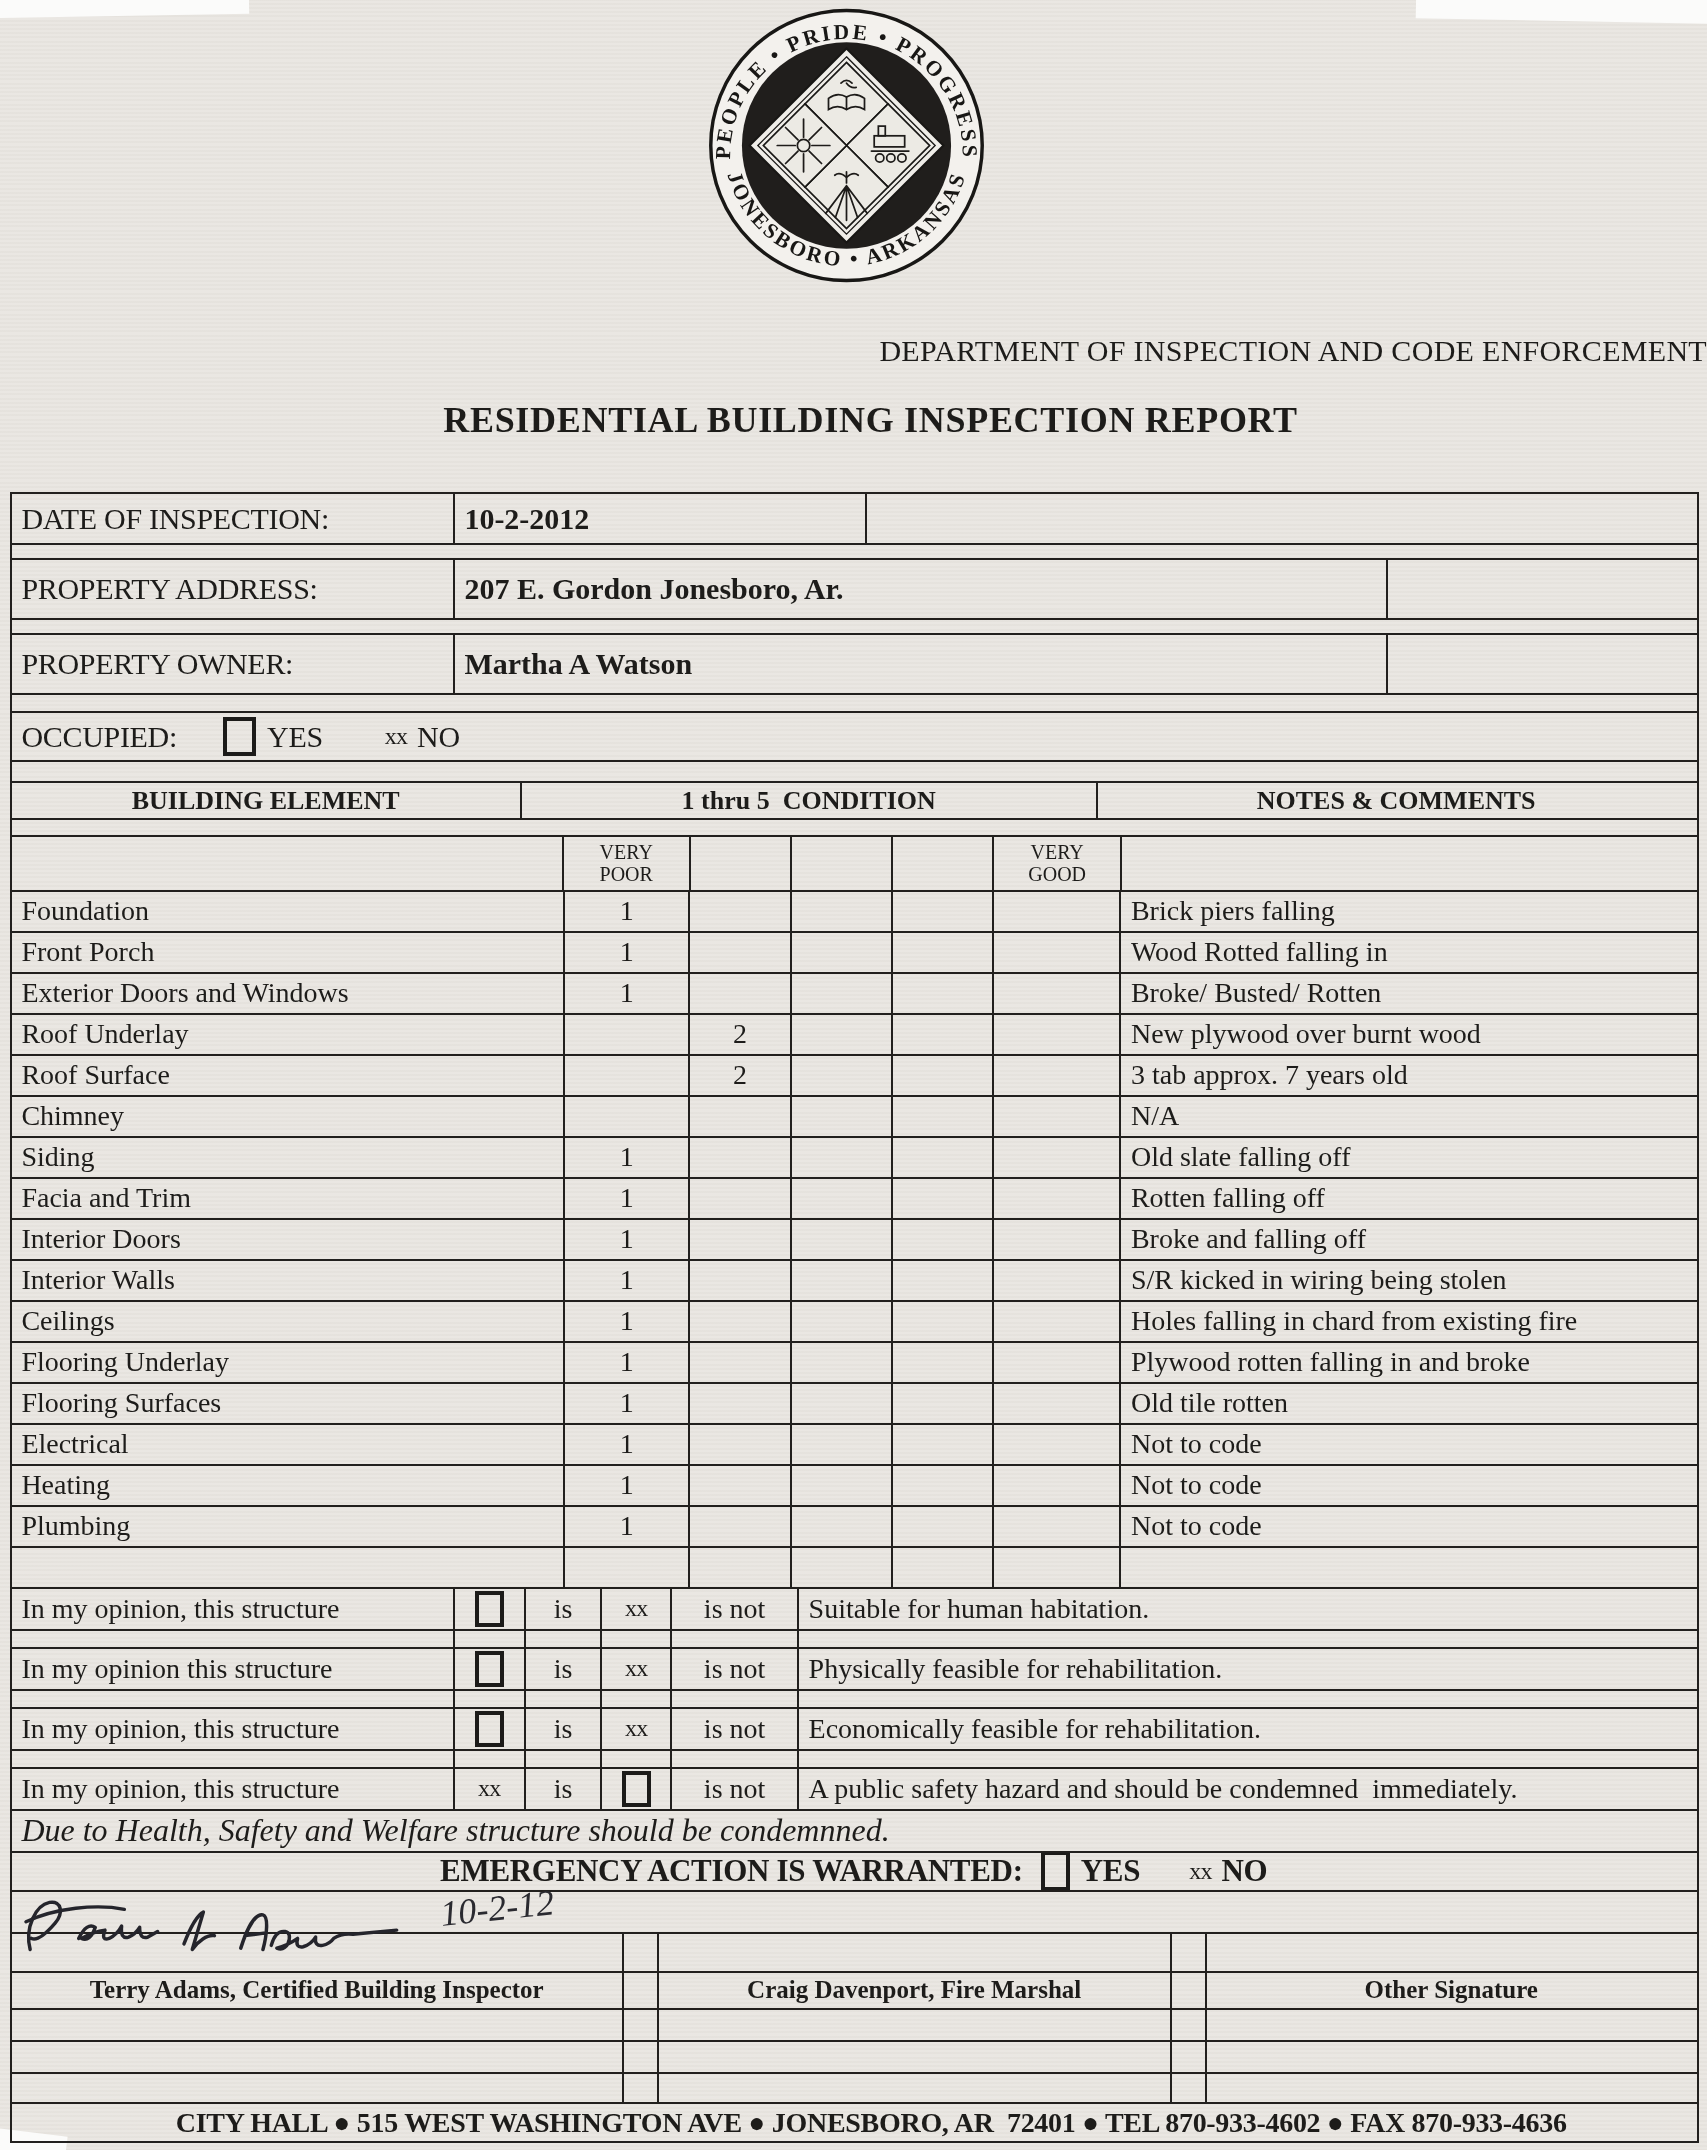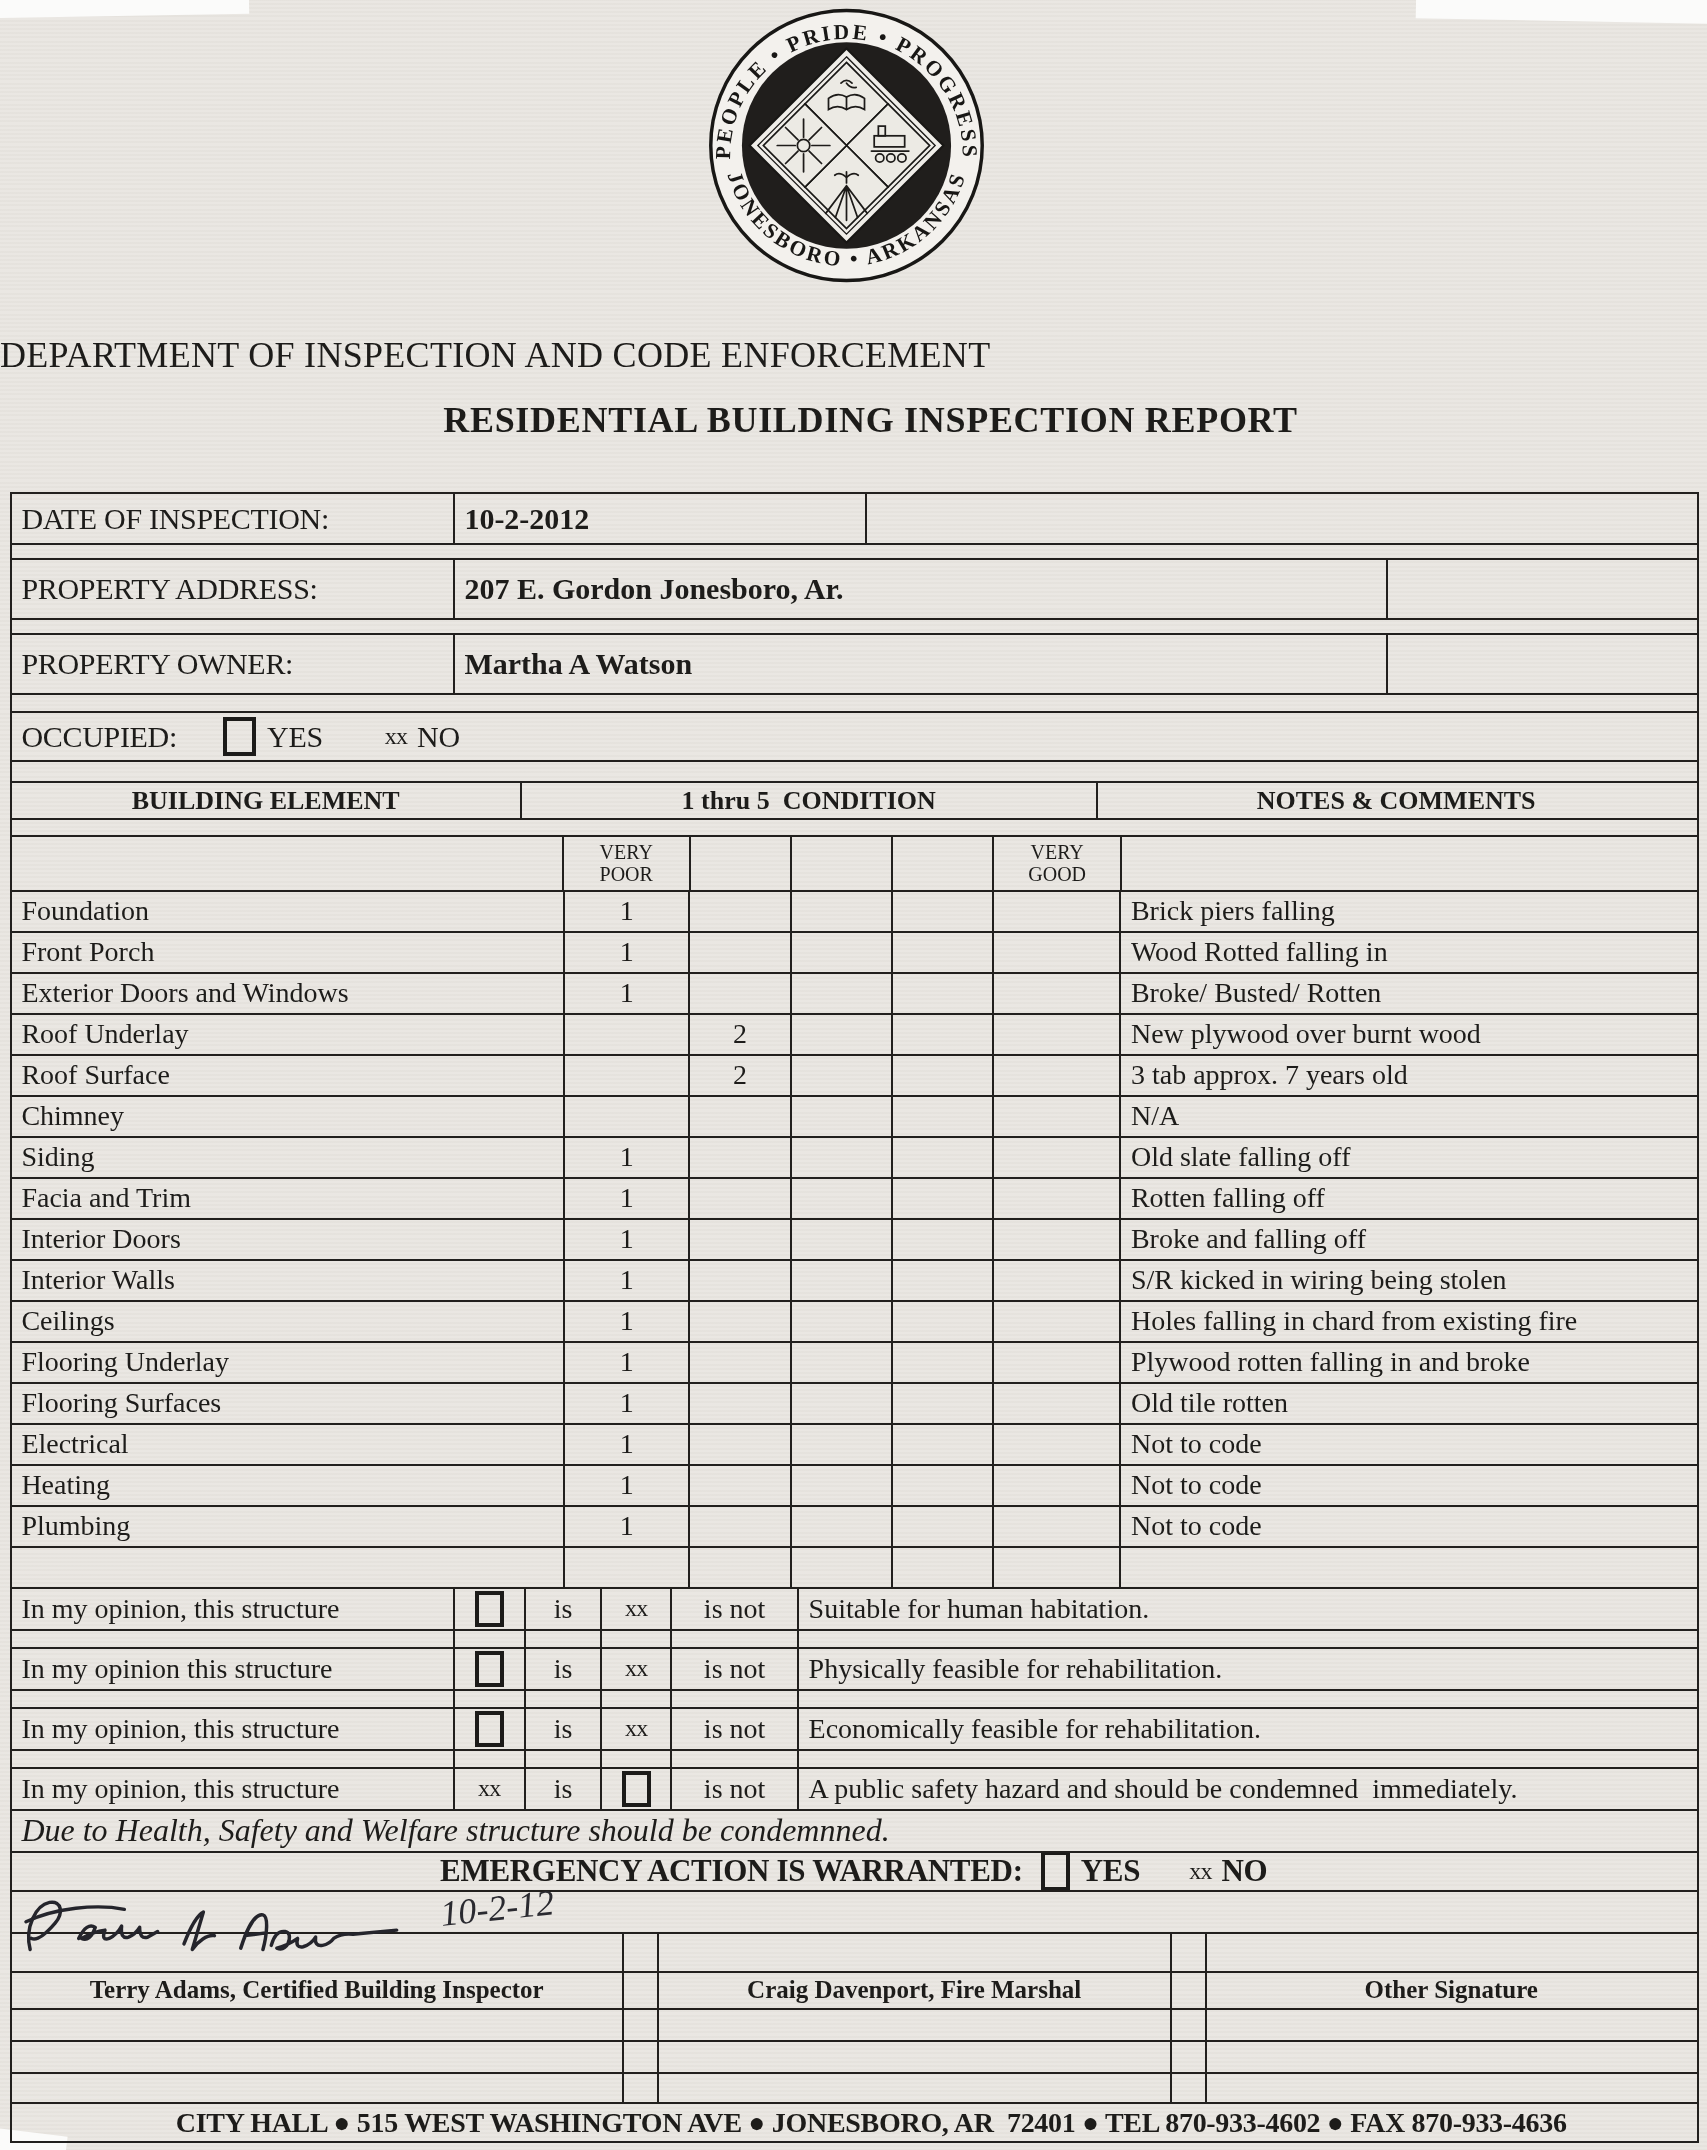--- a/index.html
+++ b/index.html
@@ -5,22 +5,22 @@
   html,body{margin:0;padding:0;background:#b9b7b4;}
   .page{position:relative;width:1707px;height:2151px;margin:0 auto;overflow:hidden;
         background:#eae7e2;
         background-image:repeating-linear-gradient(0deg, rgba(90,85,80,0.03) 0 2.1px, rgba(255,255,255,0.02) 2.1px 4.2px);
         font-family:"Liberation Serif", serif;color:#1d1c1a;}
   .artifact{position:absolute;background:#fbfbfa;}
   .art-tl{left:-7px;top:-8.3px;width:256px;height:23.6px;transform:rotate(-1deg);}
   .art-tr{right:-7px;top:-9.7px;width:298px;height:30.5px;transform:rotate(1.1deg);}
   .art-bl{left:-9.7px;bottom:-11px;width:76px;height:30.5px;transform:rotate(7deg);}
   .seal{position:absolute;left:708px;top:7px;width:277px;height:277px;}
-  .dept{position:absolute;left:0;top:334px;width:1707px;text-align:left;
-        font-size:36px;letter-spacing:0.3px;}
+  .dept{position:absolute;left:0;top:334px;width:1707px;text-align:right;
+        font-size:30px;letter-spacing:0.3px;}
   .title{position:absolute;left:0;top:399px;width:1707px;text-align:center;
         font-size:36px;font-weight:bold;letter-spacing:0.7px;margin-left:17px;}
   .form{position:absolute;left:9.7px;top:492px;width:1689px;box-sizing:border-box;
         border:2.8px solid #22201e;}
   .row{display:flex;box-sizing:border-box;border-bottom:2.8px solid #22201e;}
   .form > .row:last-child{border-bottom:none;padding-left:34px;}
   .c{box-sizing:border-box;border-left:2.1px solid #22201e;display:flex;align-items:center;overflow:hidden;}
   .row > .c:first-child{border-left:none;}
   .tl{justify-content:flex-start;padding-left:9.7px;}
   .ctr{justify-content:center;text-align:center;}

